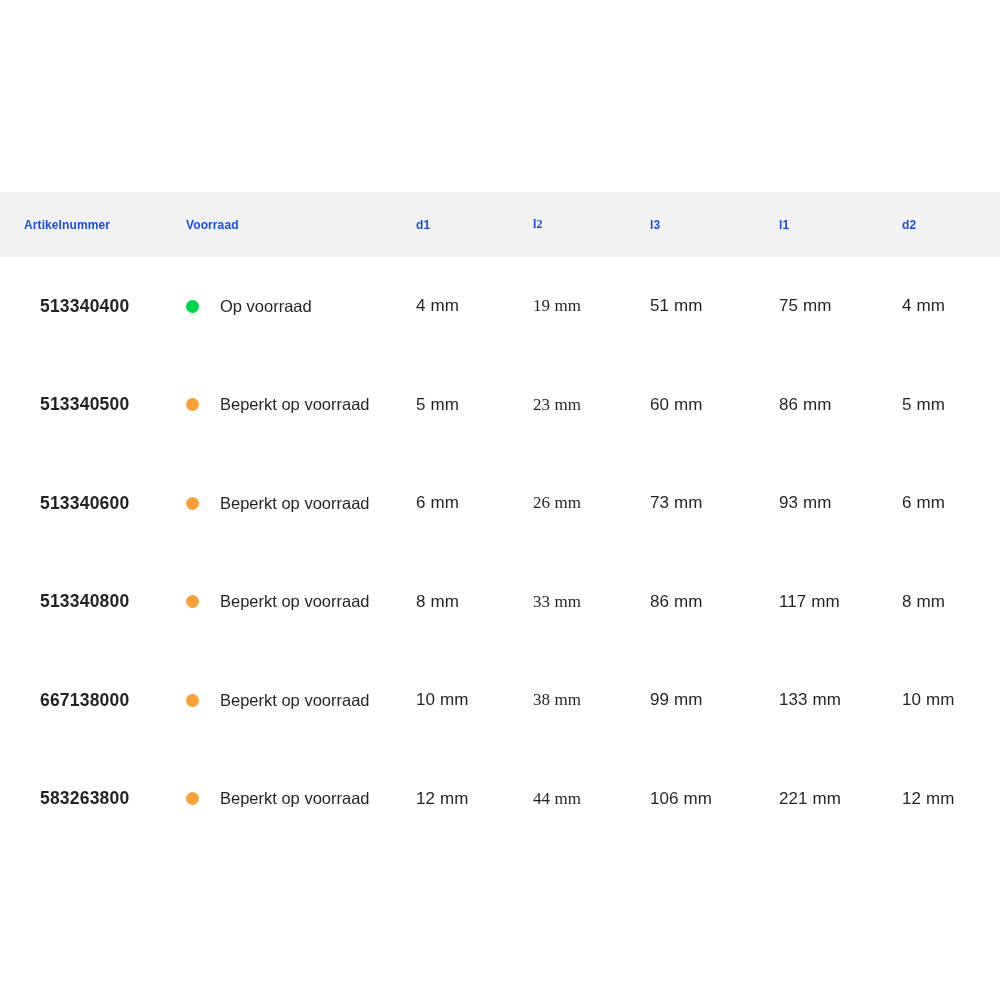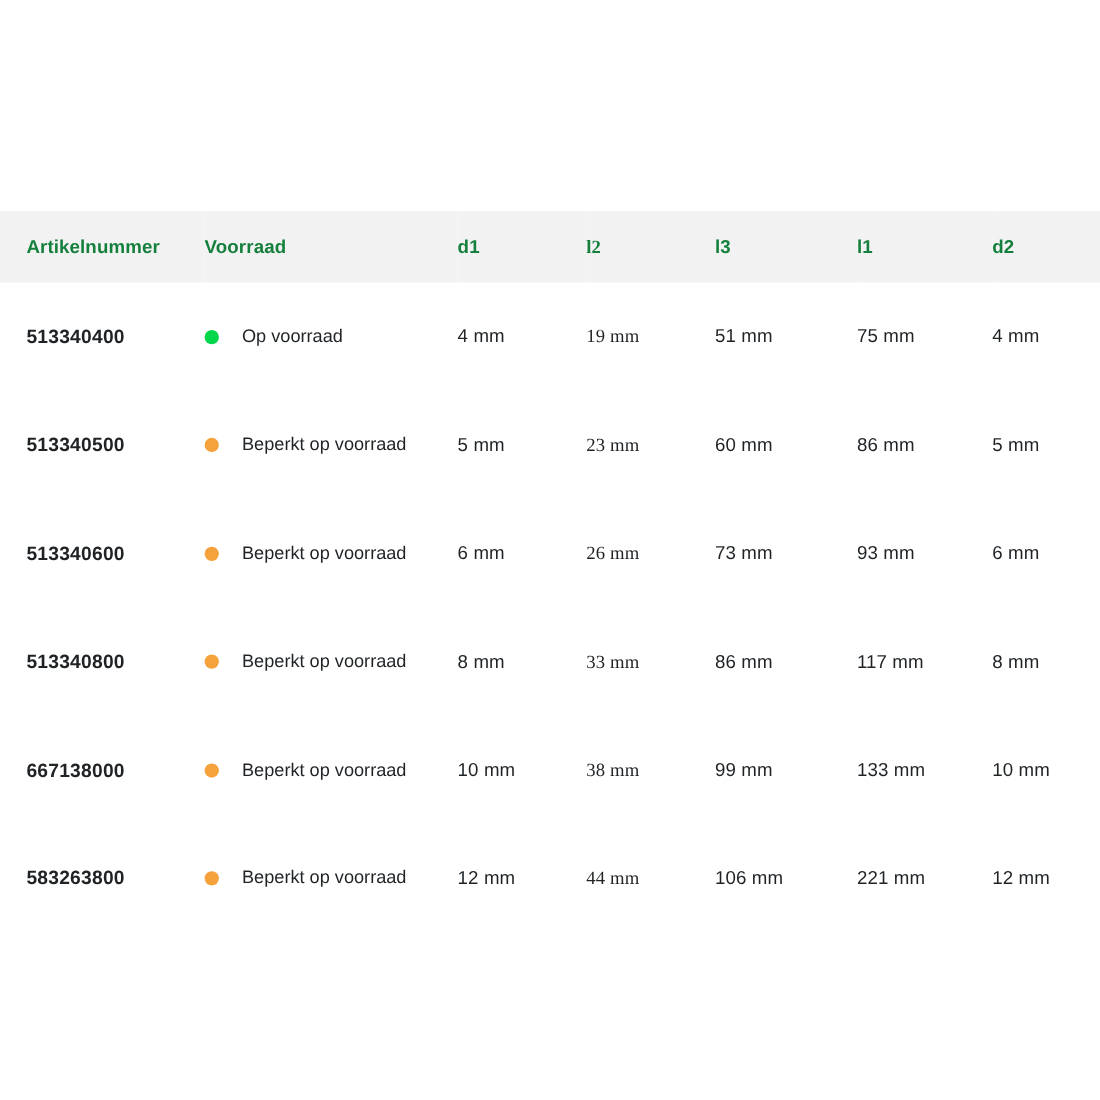--- a/index.html
+++ b/index.html
@@ -35,23 +35,23 @@
   .spec-table thead tr {
     background: #f2f2f2;
   }
 
   .spec-table thead th {
     height: 65px;
     padding: 0;
     margin: 16px;
     text-align: left;
     vertical-align: middle;
-    font-size: 17px;
+    font-size: 12px;
     font-weight: 700;
-    color: #15803d;
+    color: #1d4ed8;
     letter-spacing: 0.1px;
     white-space: nowrap;
   }
 
   .spec-table tbody tr {
     background: #ffffff;
     height: 98.5px;
   }
 
   .spec-table tbody td {
@@ -72,20 +72,21 @@
   .col-l2    { width: 117px; font-family: Liberation Serif, serif; }
   .col-l3    { width: 129px; }
   .col-l1    { width: 123px; }
   .col-d2    { width: 98px;  }
 
   .cell-article {
     font-weight: 700;
     font-size: 17.5px;
     letter-spacing: 0.2px;
     color: #1f2326;
+    margin-left: 16px;
   }
 
   .stock-cell {
     display: flex;
     align-items: center;
     gap: 9px;
   }
 
   .stock-dot {
     display: inline-block;

